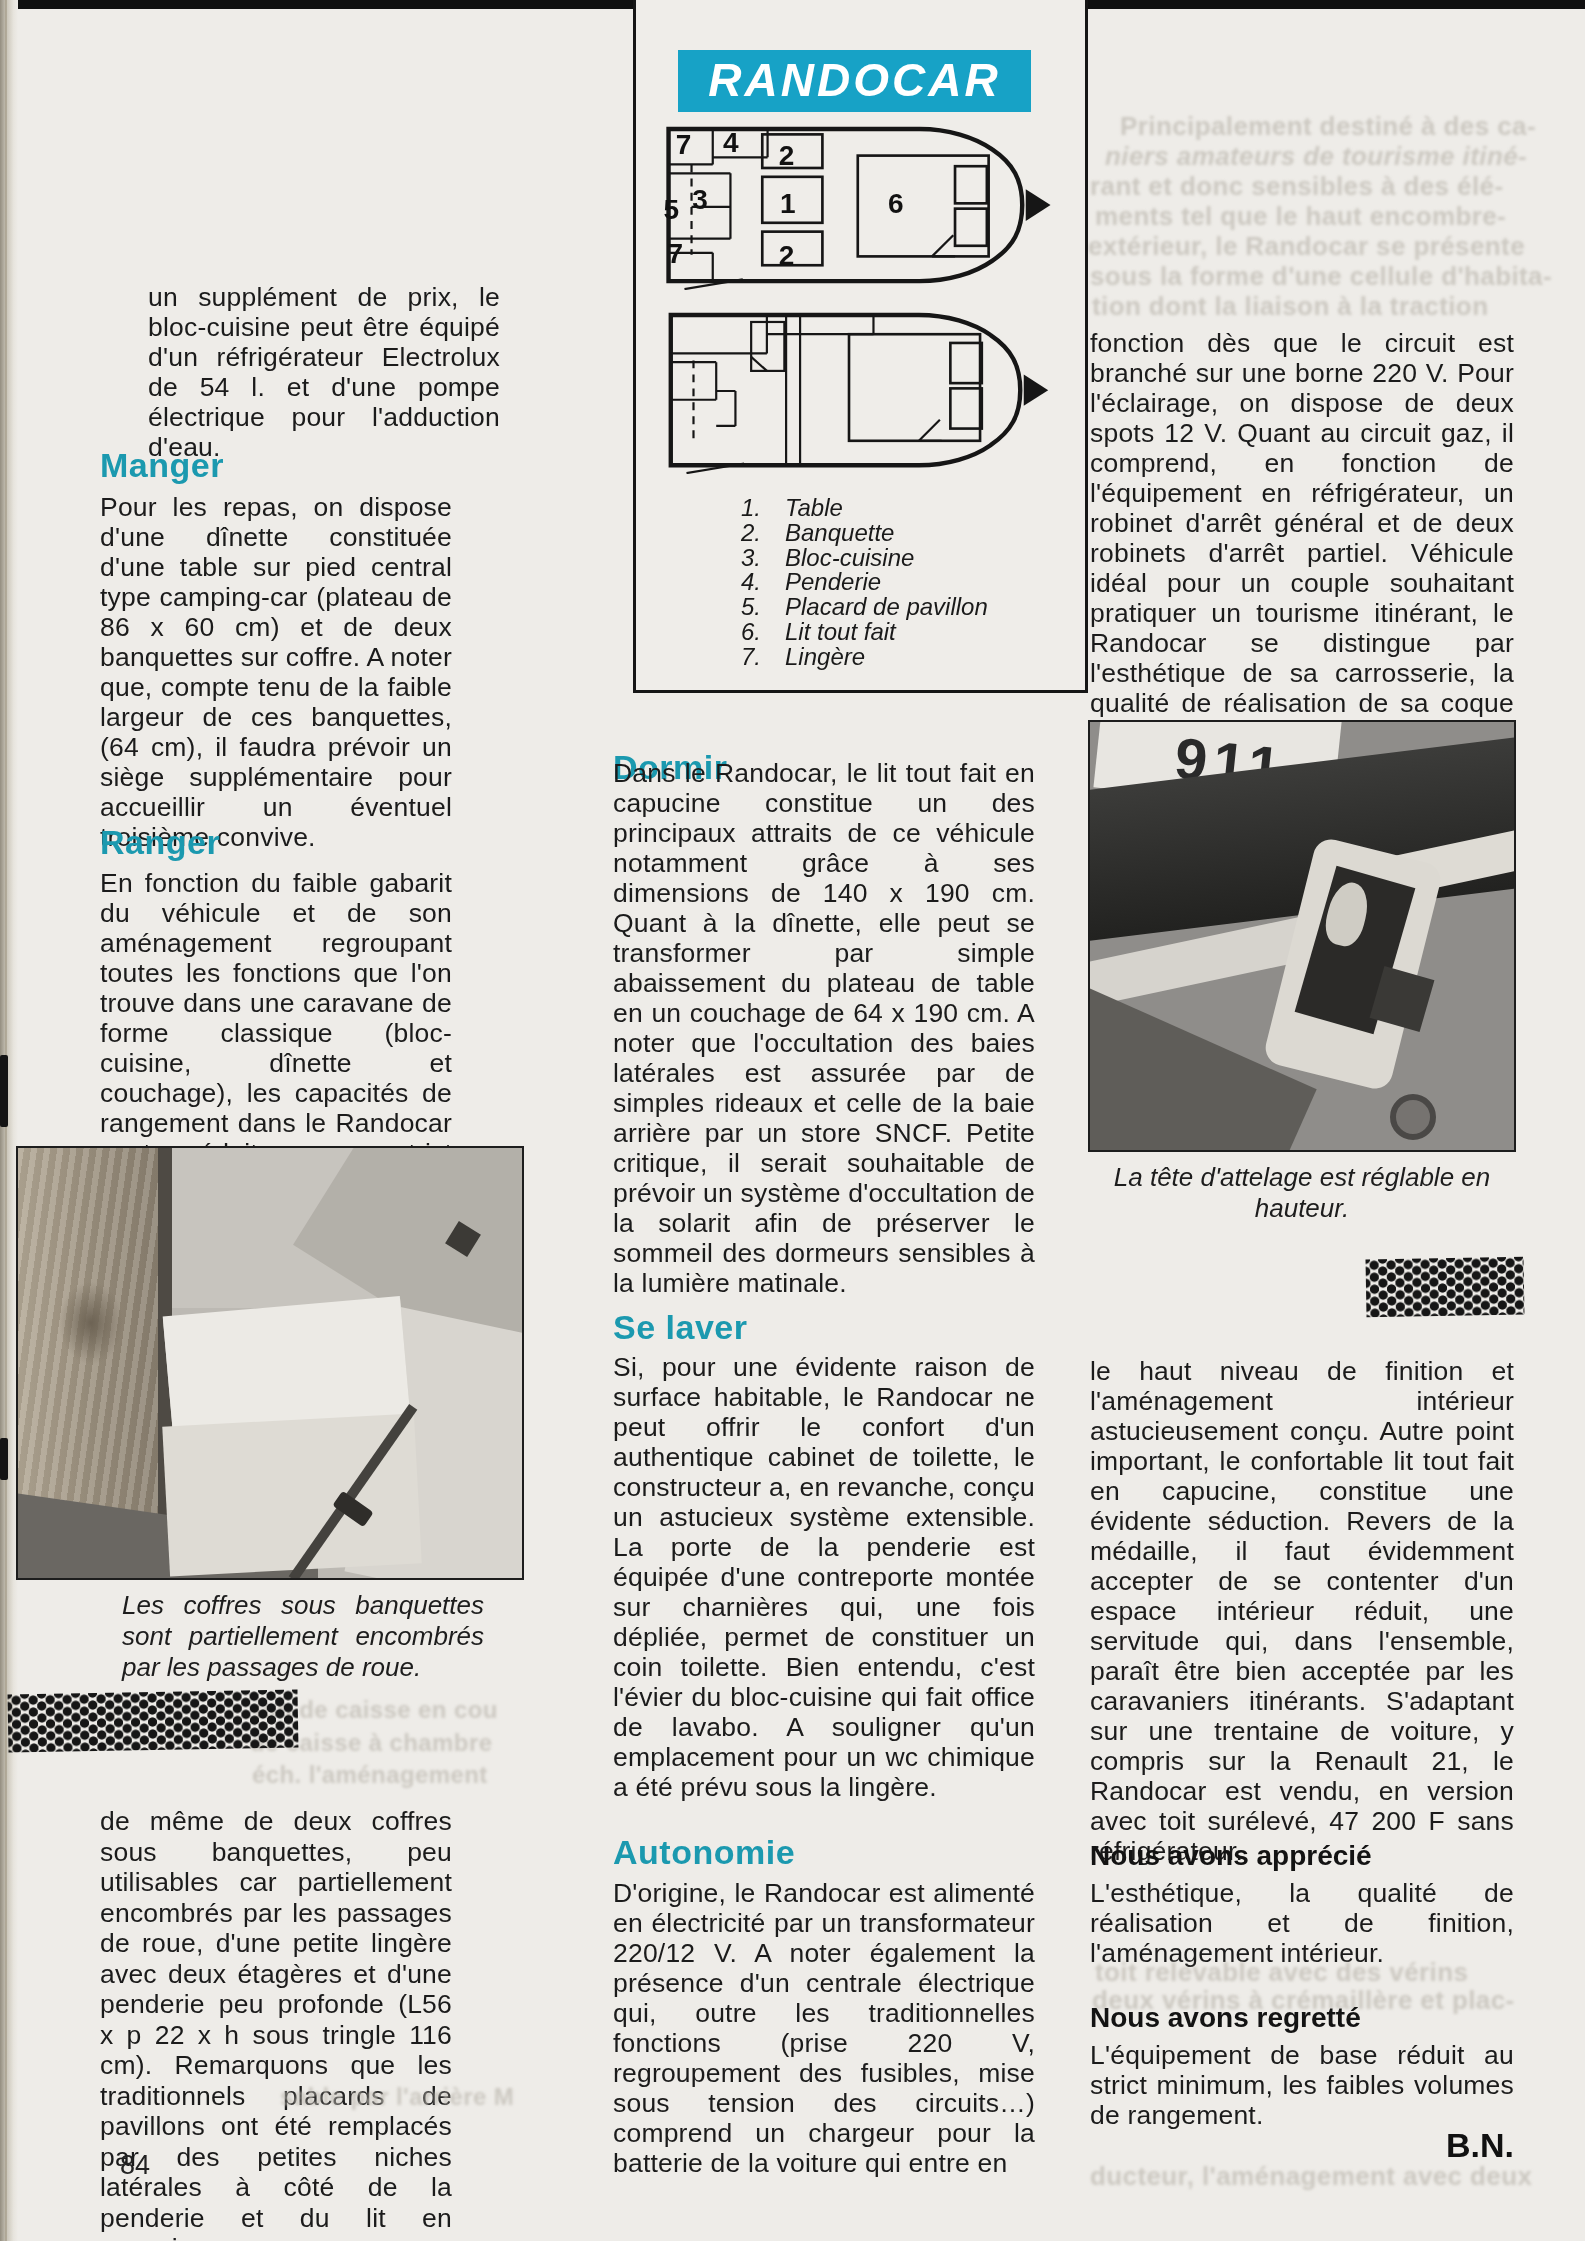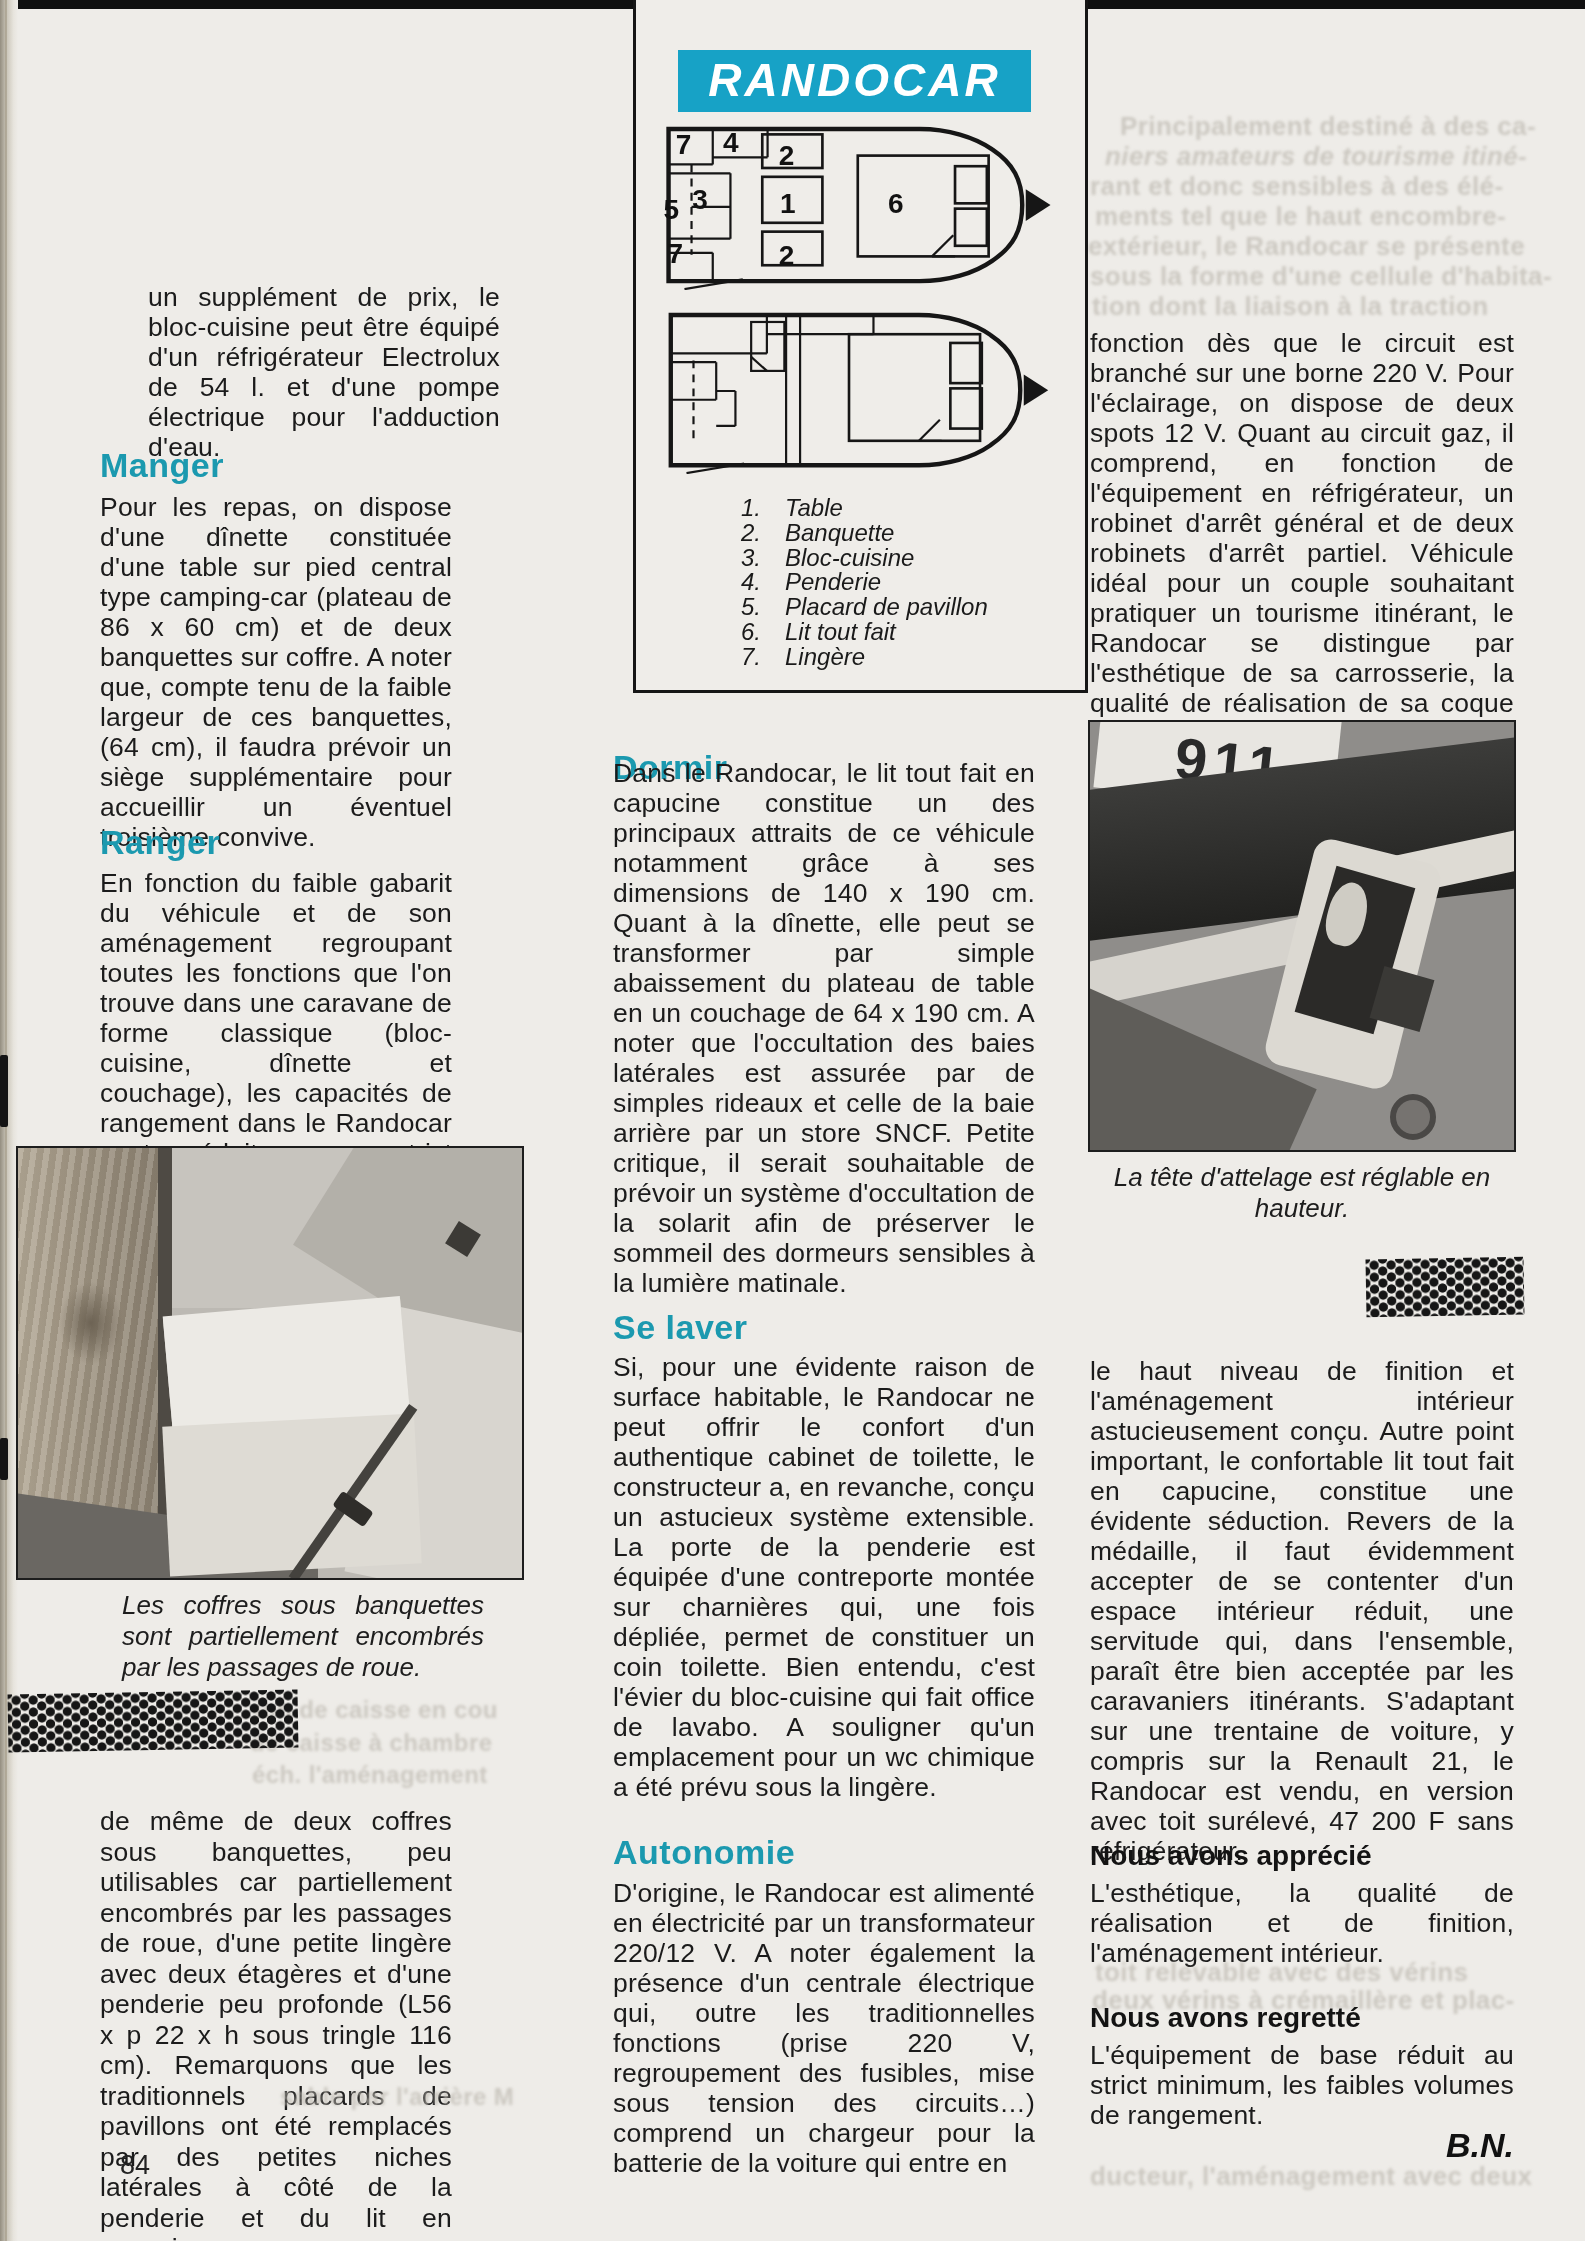--- a/index.html
+++ b/index.html
@@ -234,15 +234,15 @@
   <div class="par" style="left:1090px;top:1878px;width:424px;">L'esthétique, la qualité de réalisation et de finition, l'aménagement intérieur.</div>
 
   <div class="ghost" style="left:1095px;top:1958px;">toit relevable avec des vérins</div>
   <div class="ghost" style="left:1092px;top:1986px;">deux vérins à crémaillère et plac-</div>
 
   <div class="subhead" style="left:1090px;top:2002px;text-align:center;">Nous avons regretté</div>
   <div class="par" style="left:1090px;top:2040px;width:424px;">L'équipement de base réduit au strict minimum, les faibles volumes de rangement.</div>
 
   <div class="ghost" style="left:1090px;top:2162px;">ducteur, l'aménagement avec deux</div>
 
-  <div class="signature" style="left:1290px;top:2126px;width:224px;font-style:italic;">B.N.</div>
+  <div class="signature" style="left:1290px;top:2126px;width:224px;">B.N.</div>
 
 </div>
 
 </body></html>

